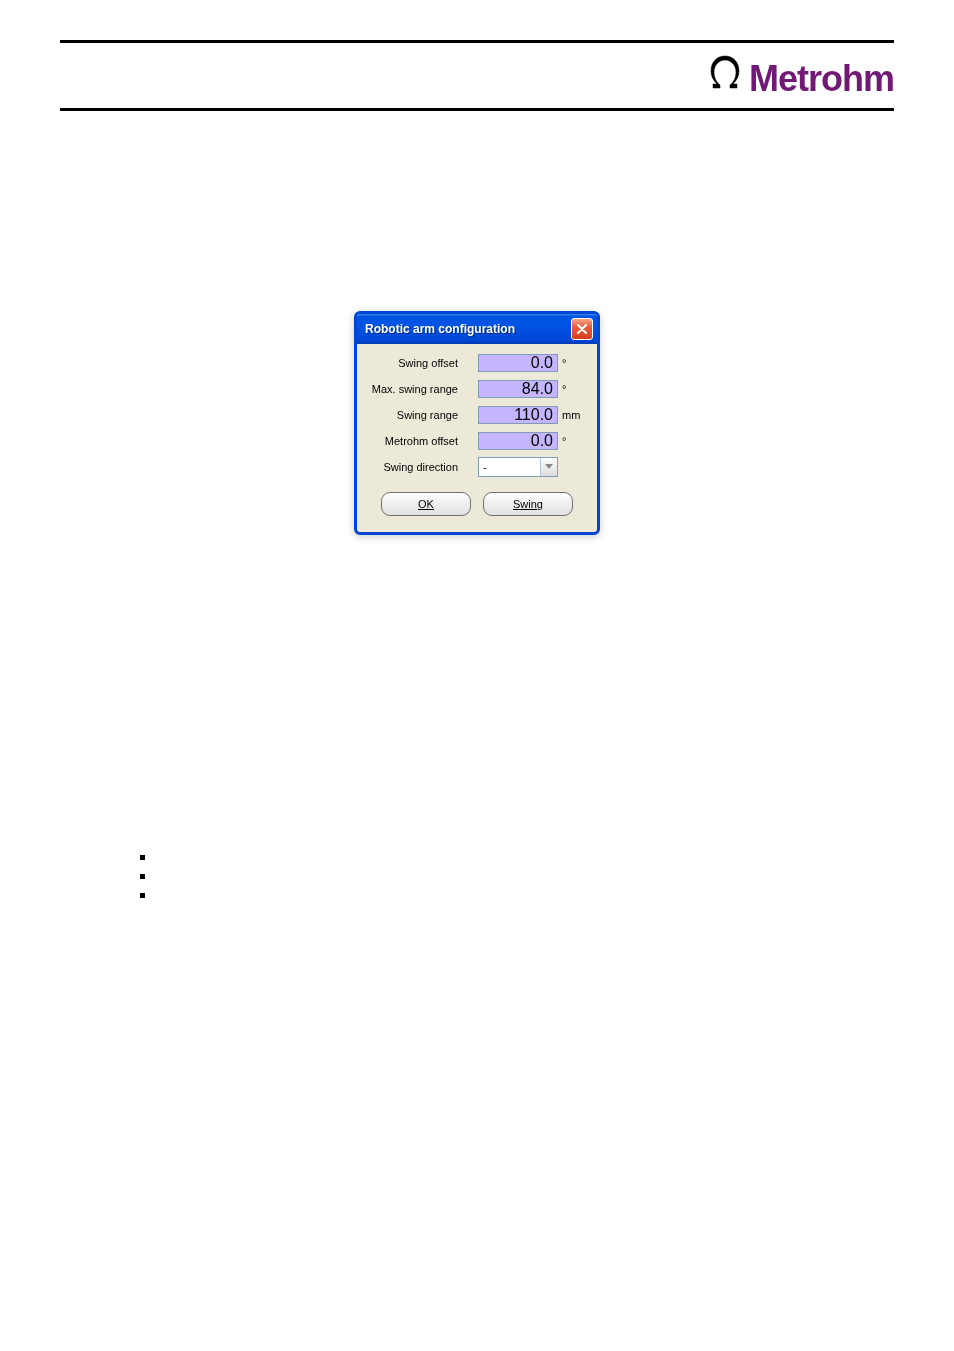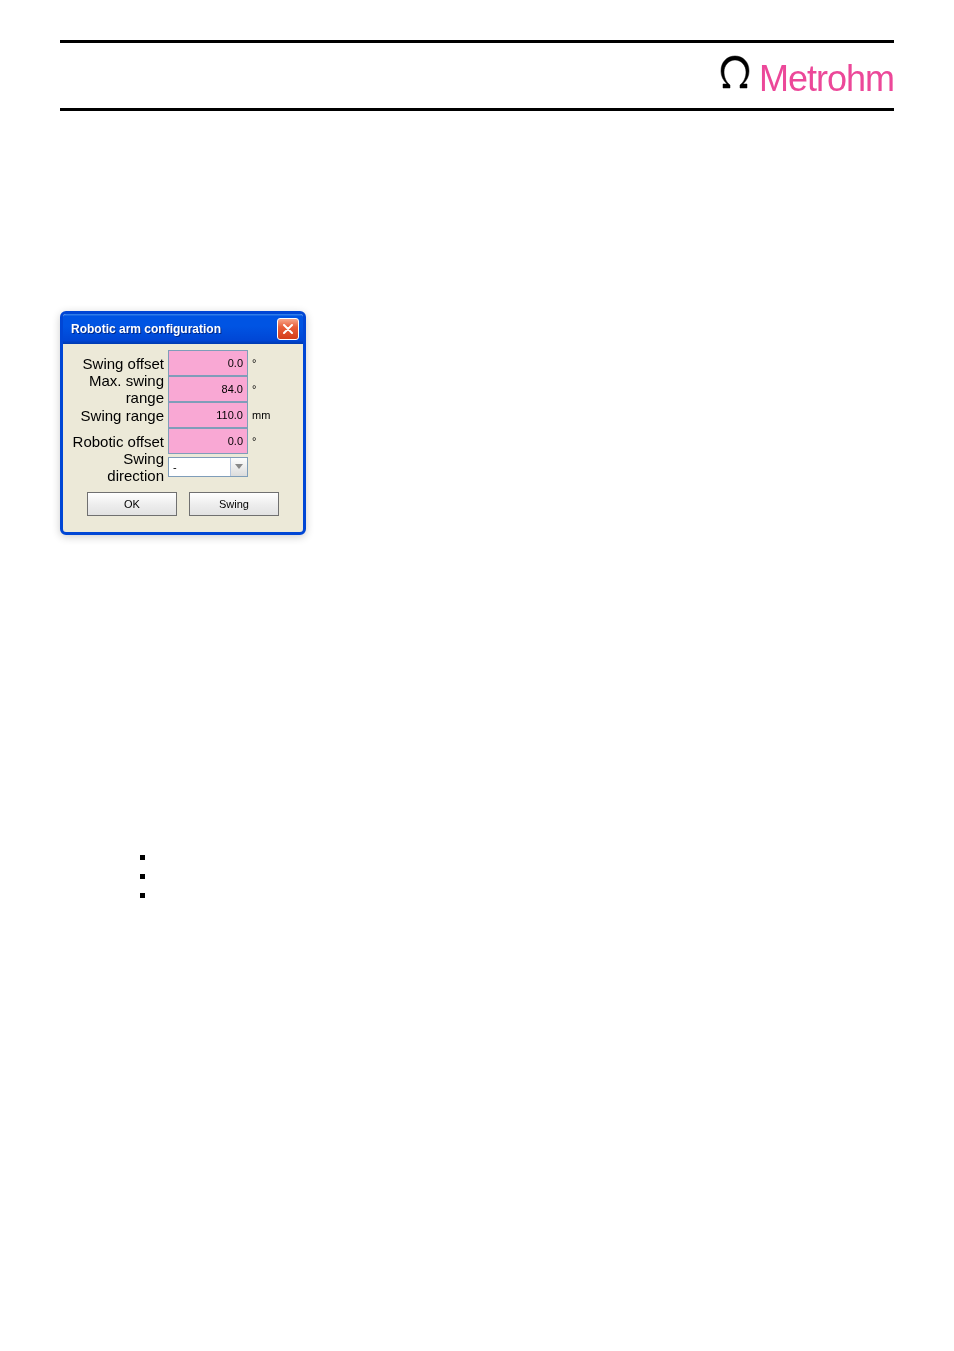--- a/index.html
+++ b/index.html
@@ -27,32 +27,32 @@
     .brand-logo {
       display: flex;
       align-items: baseline;
       gap: 6px;
     }
     .brand-logo svg {
       display: block;
     }
     .brand-text {
       font-family: Arial, sans-serif;
-      font-weight: 400;
+      font-weight: 700;
       font-size: 36px;
       letter-spacing: -1px;
-      color: #ec4899;
+      color: #701a75;
     }
     .bottom-rule {
       border-top: 3px solid #000;
     }
 
     .dialog-wrapper {
       display: flex;
-      justify-content: flex-start;
+      justify-content: center;
       margin-top: 200px;
     }
     .dialog {
       width: 240px;
       border: 3px solid #0046d5;
       border-radius: 6px;
       overflow: hidden;
       background: #ece9d8;
       box-shadow: 0 2px 8px rgba(0,0,0,0.2);
     }
@@ -90,32 +90,32 @@
     }
     .form-row {
       display: flex;
       align-items: center;
       margin-bottom: 4px;
       height: 22px;
     }
     .form-label {
       flex: 0 0 95px;
       text-align: right;
-      font-size: 15px;
+      font-size: 11px;
       color: #000;
-      padding-right: 4px;
+      padding-right: 20px;
     }
     .form-input {
       width: 80px;
       height: 18px;
       border: 1px solid #7f9db9;
-      background: #f9a8d4;
-      font-size: 11px;
+      background: #c4b5fd;
+      font-size: 16px;
       text-align: right;
-      padding: 12px 4px;
+      padding: 4px 4px;
       box-sizing: border-box;
     }
     .form-select {
       width: 80px;
       height: 20px;
       border: 1px solid #7f9db9;
       background: #fff;
       display: flex;
       align-items: center;
       justify-content: space-between;
@@ -148,25 +148,26 @@
       padding: 10px 8px 12px 8px;
       border-top: none;
     }
     .dialog-button {
       width: 88px;
       height: 22px;
       font-size: 11px;
       font-family: Tahoma, sans-serif;
       background: linear-gradient(to bottom, #ffffff, #eeeeee 50%, #e2e2e2);
       border: 1px solid #707070;
-      border-radius: 0;
+      border-radius: 9px;
       cursor: pointer;
       display: flex;
       align-items: center;
       justify-content: center;
+      text-decoration: underline;
     }
 
     .bullets {
       margin-top: 320px;
       margin-left: 80px;
     }
     .bullet {
       width: 5px;
       height: 5px;
       background: #000;
@@ -212,21 +213,21 @@
           <span class="form-unit">°</span>
         </div>
 
         <div class="form-row">
           <span class="form-label">Swing range</span>
           <input class="form-input" value="110.0" style="">
           <span class="form-unit">mm</span>
         </div>
 
         <div class="form-row">
-          <span class="form-label">Robotic offset</span>
+          <span class="form-label">Metrohm offset</span>
           <input class="form-input" value="0.0" style="">
           <span class="form-unit">°</span>
         </div>
 
         <div class="form-row">
           <span class="form-label">Swing direction</span>
           <div class="form-select">
             <span class="select-value">-</span>
             <div class="select-arrow">
               <svg width="8" height="6" viewBox="0 0 8 6">

